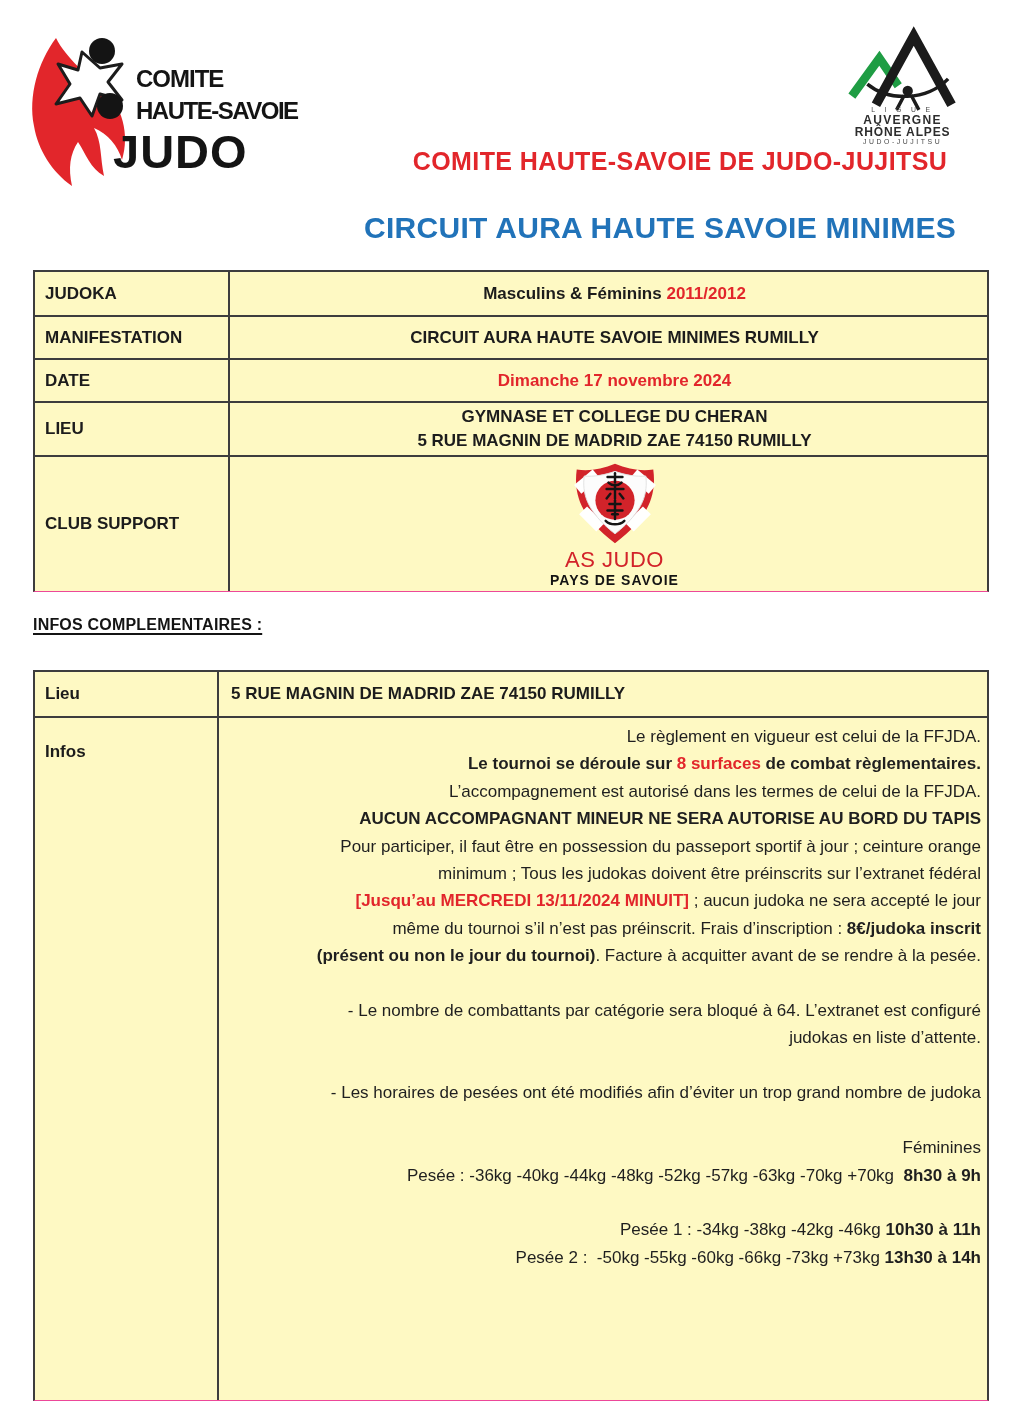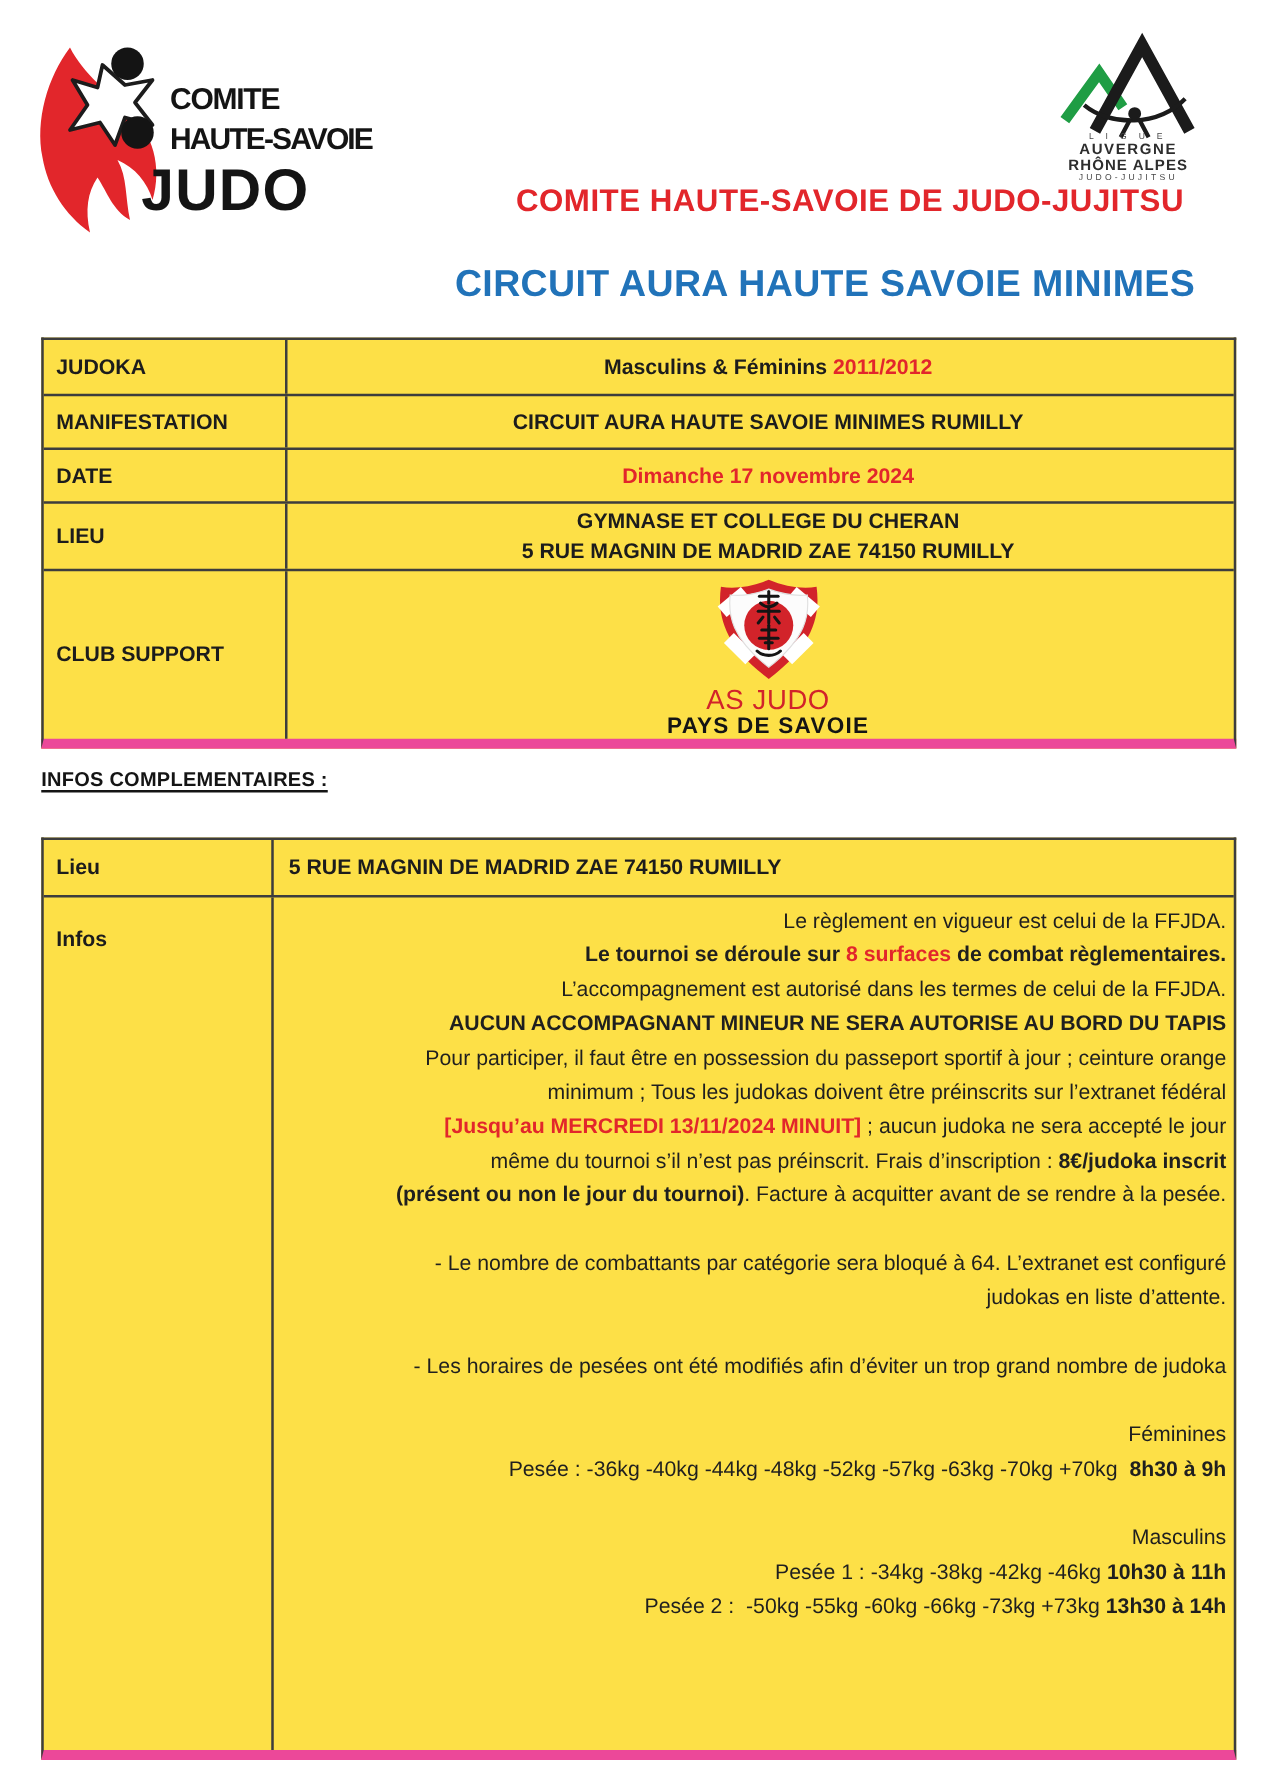--- a/index.html
+++ b/index.html
@@ -22,21 +22,21 @@
     left:335px;top:146px;width:690px;text-align:center;
     color:var(--red);font-weight:bold;font-size:25px;letter-spacing:.4px;line-height:30px;
   }
   .title-blue{
     left:300px;top:210px;width:720px;text-align:center;
     color:var(--blue);font-weight:bold;font-size:30px;letter-spacing:.3px;line-height:36px;
   }
   
   .tbl{
     position:absolute;border:2px solid var(--border);
-    border-bottom:8px solid #ec4899;background:#fde047;
+    border-bottom:1px solid #ec4899;background:#fef9c3;
   }
   .tbl *{box-sizing:border-box;}
   .row{display:grid;}
   .row + .row{border-top:2px solid var(--border);}
   .t1{left:33px;top:270px;width:952px;}
   .t1 .row{grid-template-columns:195px 1fr;}
   .t2{left:33px;top:670px;width:952px;}
   .t2 .row{grid-template-columns:184px 1fr;}
   .h-a{height:43px;}
   .h-b{height:54px;}
@@ -65,21 +65,21 @@
   .txt-line .r{color:var(--red);}
   
   .section-h{
     left:33px;top:616px;font-weight:bold;font-size:16px;color:#141414;
     text-decoration:underline;text-underline-offset:3px;text-decoration-thickness:2px;
     letter-spacing:.2px;
   }
   
   .club-logo{display:flex;flex-direction:column;align-items:center;gap:1px;}
   .club-title{color:var(--shield-red);font-weight:normal;font-size:22px;letter-spacing:.5px;line-height:24px;}
-  .club-sub{color:#141414;font-weight:bold;font-size:18px;letter-spacing:1px;line-height:15px;}
+  .club-sub{color:#141414;font-weight:bold;font-size:14px;letter-spacing:1px;line-height:15px;}
   svg text{font-family:"Liberation Sans",sans-serif;}
 </style>
 </head>
 <body>
 
 <div class="page">
 
   <div class="abs logo-left">
     <svg width="290" height="162" viewBox="0 0 290 162">
       <path d="M30,4 C12,28 2,62 8,92 C12,116 26,138 46,152 C42,134 44,120 52,108
@@ -189,20 +189,19 @@
           <div class="txt-line"><span class="b">(présent ou non le jour du tournoi)</span><span>. Facture à acquitter avant de se rendre à la pesée.</span></div>
           <div class="txt-line">&nbsp;</div>
           <div class="txt-line"><span>- Le nombre de combattants par catégorie sera bloqué à 64. L’extranet est configuré</span></div>
           <div class="txt-line"><span>judokas en liste d’attente.</span></div>
           <div class="txt-line">&nbsp;</div>
           <div class="txt-line"><span>- Les horaires de pesées ont été modifiés afin d’éviter un trop grand nombre de judoka</span></div>
           <div class="txt-line">&nbsp;</div>
           <div class="txt-line"><span>Féminines</span></div>
           <div class="txt-line"><span>Pesée : -36kg -40kg -44kg -48kg -52kg -57kg -63kg -70kg +70kg </span><span class="b"> 8h30 à 9h</span></div>
           <div class="txt-line">&nbsp;</div>
-          <div class="txt-line"><span>Masculins</span></div>
           <div class="txt-line"><span>Pesée 1 : -34kg -38kg -42kg -46kg </span><span class="b">10h30 à 11h</span></div>
           <div class="txt-line"><span>Pesée 2 :  -50kg -55kg -60kg -66kg -73kg +73kg </span><span class="b">13h30 à 14h</span></div>
         </div>
     </div>
   </div>
 
 </div>
 
 </body></html>

